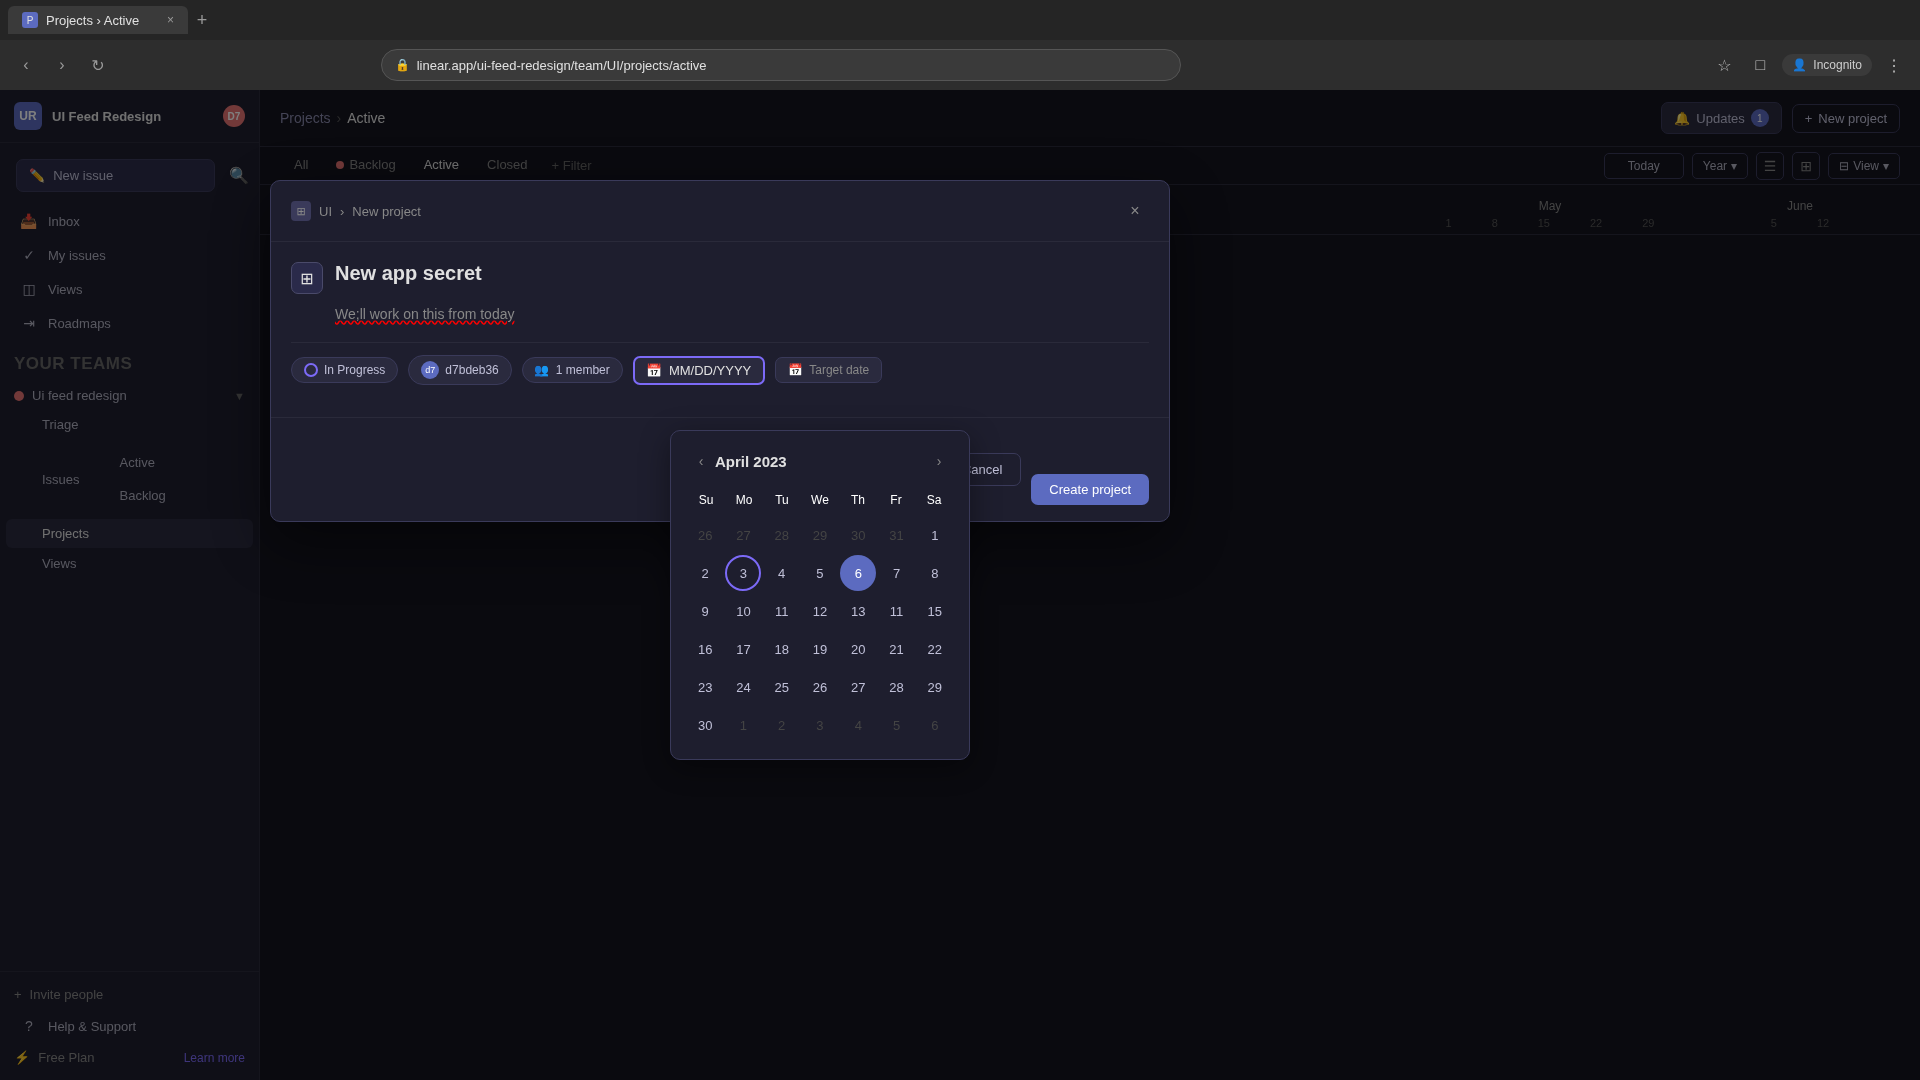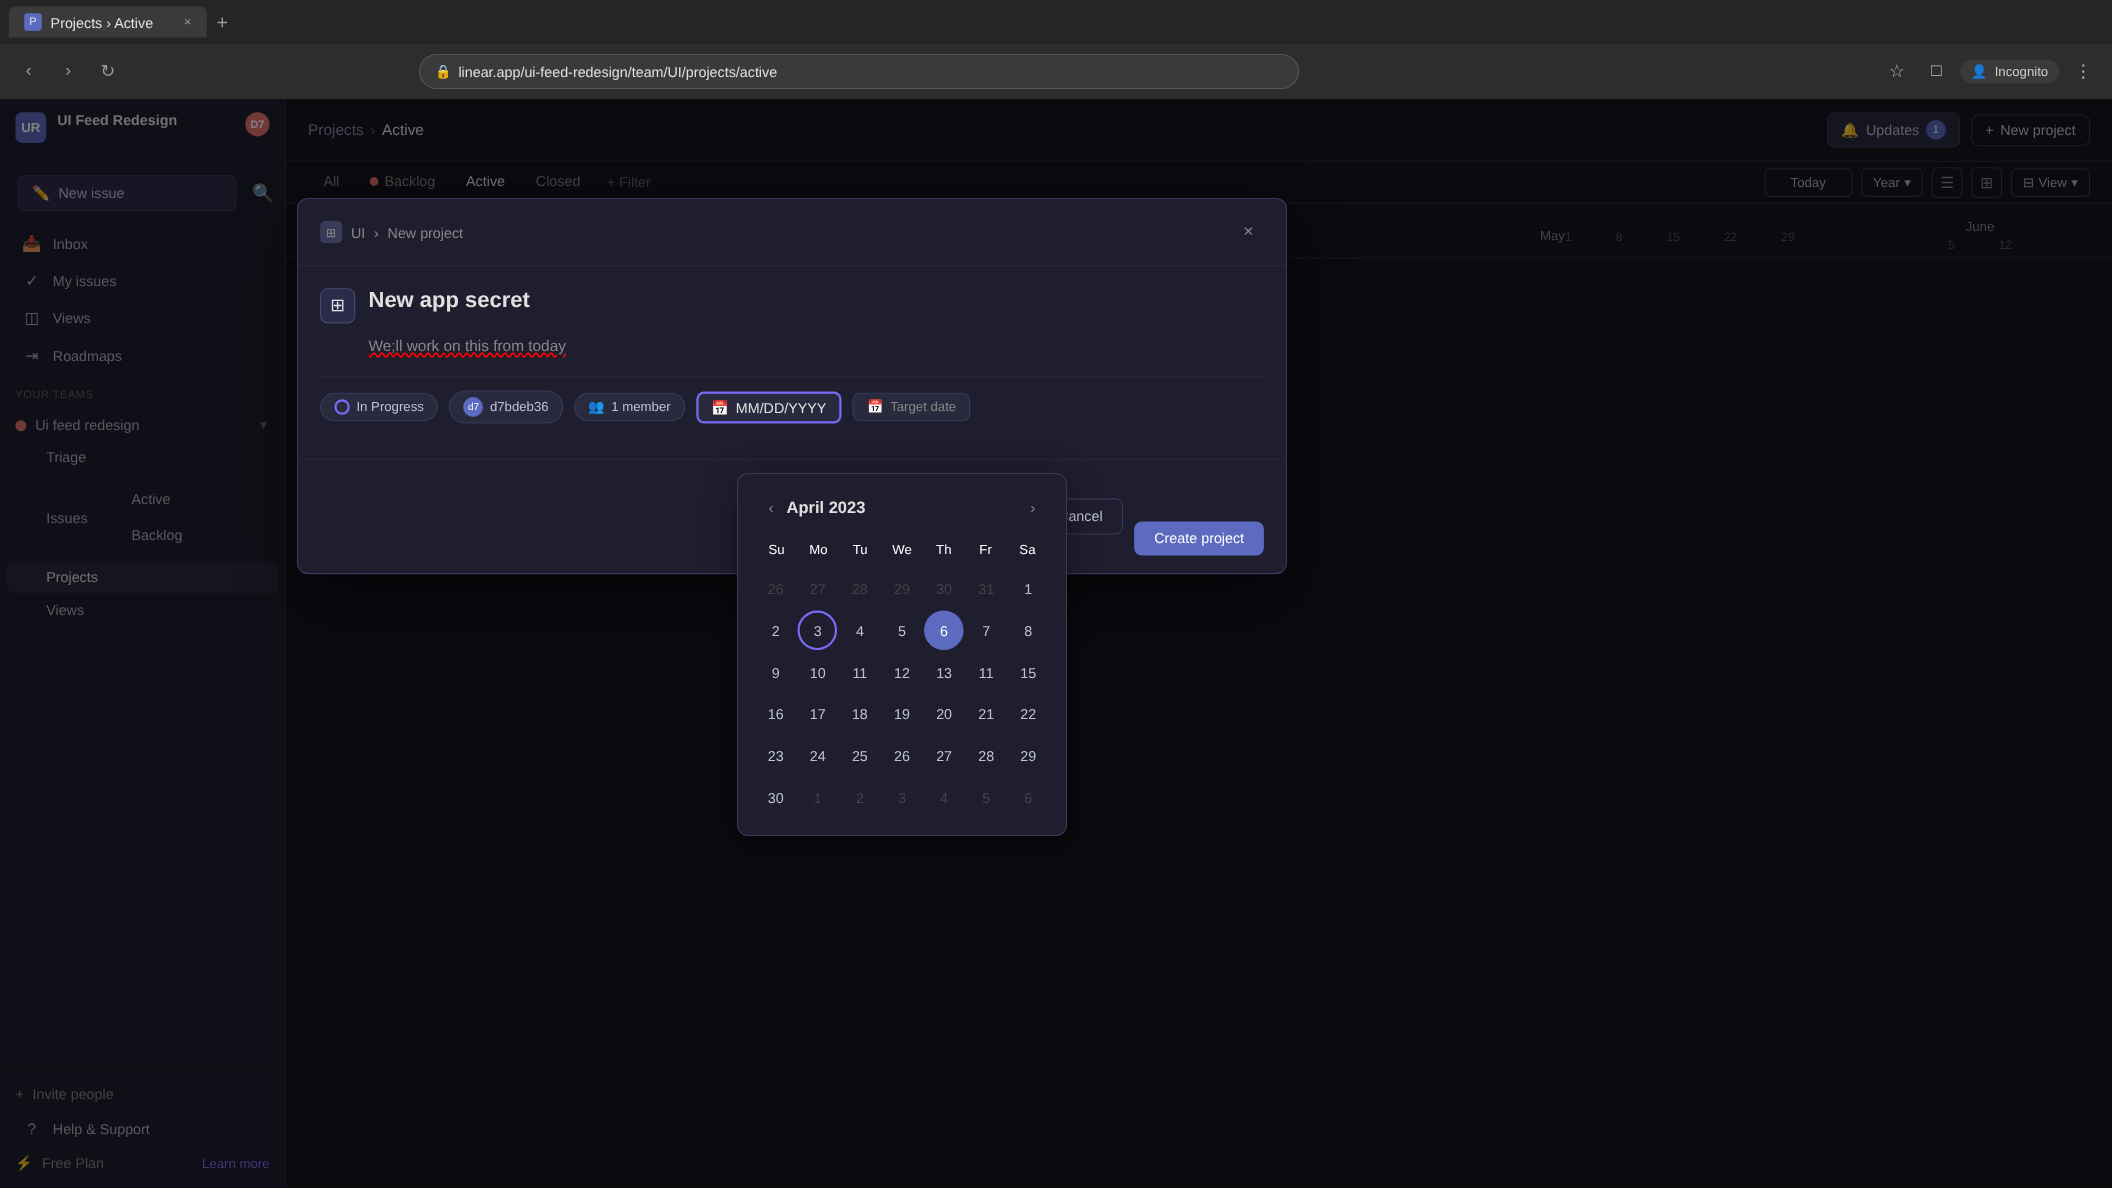--- a/index.html
+++ b/index.html
@@ -18,30 +18,30 @@
     .url-bar-lock { color: #aaa; margin-right: 6px; font-size: 12px; }
     .nav-right { display: flex; align-items: center; gap: 8px; margin-left: auto; }
     .nav-icon-btn { width: 28px; height: 28px; display: flex; align-items: center; justify-content: center; color: #bbb; cursor: pointer; font-size: 16px; }
     .incognito-btn { background: #3a3a3a; border-radius: 14px; padding: 4px 10px; font-size: 12px; color: #ccc; display: flex; align-items: center; gap: 6px; cursor: pointer; }
 
     
     .app { display: flex; flex: 1; overflow: hidden; }
 
     
     .sidebar { width: 260px; background: #1e1e2e; border-right: 1px solid #2a2a3a; display: flex; flex-direction: column; flex-shrink: 0; }
-    .sidebar-header { display: flex; padding: 12px 14px; gap: 10px; border-bottom: 1px solid #2a2a3a; }
+    .sidebar-header { display: flex; align-items: center; padding: 12px 14px; gap: 10px; border-bottom: 1px solid #2a2a3a; }
     .workspace-icon { width: 28px; height: 28px; background: #5c6bc0; border-radius: 6px; display: flex; align-items: center; justify-content: center; font-size: 12px; font-weight: 700; color: white; flex-shrink: 0; }
     .workspace-name { font-size: 13px; font-weight: 600; color: #e0e0e0; flex: 1; }
     .avatar-badge { width: 22px; height: 22px; background: #e57373; border-radius: 50%; display: flex; align-items: center; justify-content: center; font-size: 10px; font-weight: 700; color: white; }
     .sidebar-nav { display: flex; flex-direction: column; padding: 8px 0; }
     .sidebar-item { display: flex; align-items: center; gap: 10px; padding: 7px 14px; cursor: pointer; border-radius: 6px; margin: 1px 6px; font-size: 13px; color: #b0b0c0; }
     .sidebar-item-icon { width: 18px; height: 18px; display: flex; align-items: center; justify-content: center; font-size: 14px; flex-shrink: 0; }
     .new-issue-btn { display: flex; align-items: center; gap: 8px; margin: 8px 10px; background: #2d2d4a; border: 1px solid #3a3a5a; border-radius: 7px; padding: 8px 12px; cursor: pointer; font-size: 13px; color: #c0c0d8; }
     .search-icon-btn { width: 28px; height: 28px; display: flex; align-items: center; justify-content: center; color: #888; cursor: pointer; margin-left: auto; }
-    .section-label { font-size: 10px; color: #666; padding: 8px 14px 4px; text-transform: uppercase; letter-spacing: 0.5px; margin-top: 6px; }
+    .section-label { font-size: 17px; color: #666; padding: 8px 14px 4px; text-transform: uppercase; letter-spacing: 0.5px; margin-top: 6px; font-weight: bold; }
     .team-section { padding: 4px 0; }
     .team-header { display: flex; align-items: center; gap: 8px; padding: 6px 14px; cursor: pointer; font-size: 13px; color: #b0b0c0; }
     .team-dot { width: 10px; height: 10px; background: #e57373; border-radius: 50%; }
     .sub-item { padding-left: 36px; font-size: 13px; }
     .sub-item.active-item { background: #2a2a3e; color: #e0e0e0; }
     .sidebar-footer { margin-top: auto; border-top: 1px solid #2a2a3a; padding: 8px 0; }
     .invite-btn { display: flex; align-items: center; gap: 8px; padding: 7px 14px; cursor: pointer; font-size: 13px; color: #888; }
     .free-plan { display: flex; align-items: center; gap: 8px; padding: 7px 14px; cursor: pointer; font-size: 13px; color: #888; }
     .learn-more { font-size: 12px; color: #7c6af7; margin-left: auto; }
 
@@ -262,21 +262,21 @@
         <div class="view-btn">
           <span>⊟</span>
           <span>View</span>
           <span>▾</span>
         </div>
       </div>
     </div>
 
     <div style="display:flex;align-items:center;border-bottom:1px solid #2a2a3a;padding:8px 20px 0;min-height:50px;">
       <div style="flex:1;display:flex;justify-content:flex-end;gap:0;">
-        <div style="display:flex;align-items:center;min-width:300px;">
+        <div style="display:flex;flex-direction:column;align-items:center;min-width:300px;">
           <span style="font-size:12px;color:#888;font-weight:500;">May</span>
           <div style="display:flex;gap:40px;margin-top:4px;">
             <span style="font-size:11px;color:#555;">1</span>
             <span style="font-size:11px;color:#555;">8</span>
             <span style="font-size:11px;color:#555;">15</span>
             <span style="font-size:11px;color:#555;">22</span>
             <span style="font-size:11px;color:#555;">29</span>
           </div>
         </div>
         <div style="display:flex;flex-direction:column;align-items:center;min-width:200px;">

